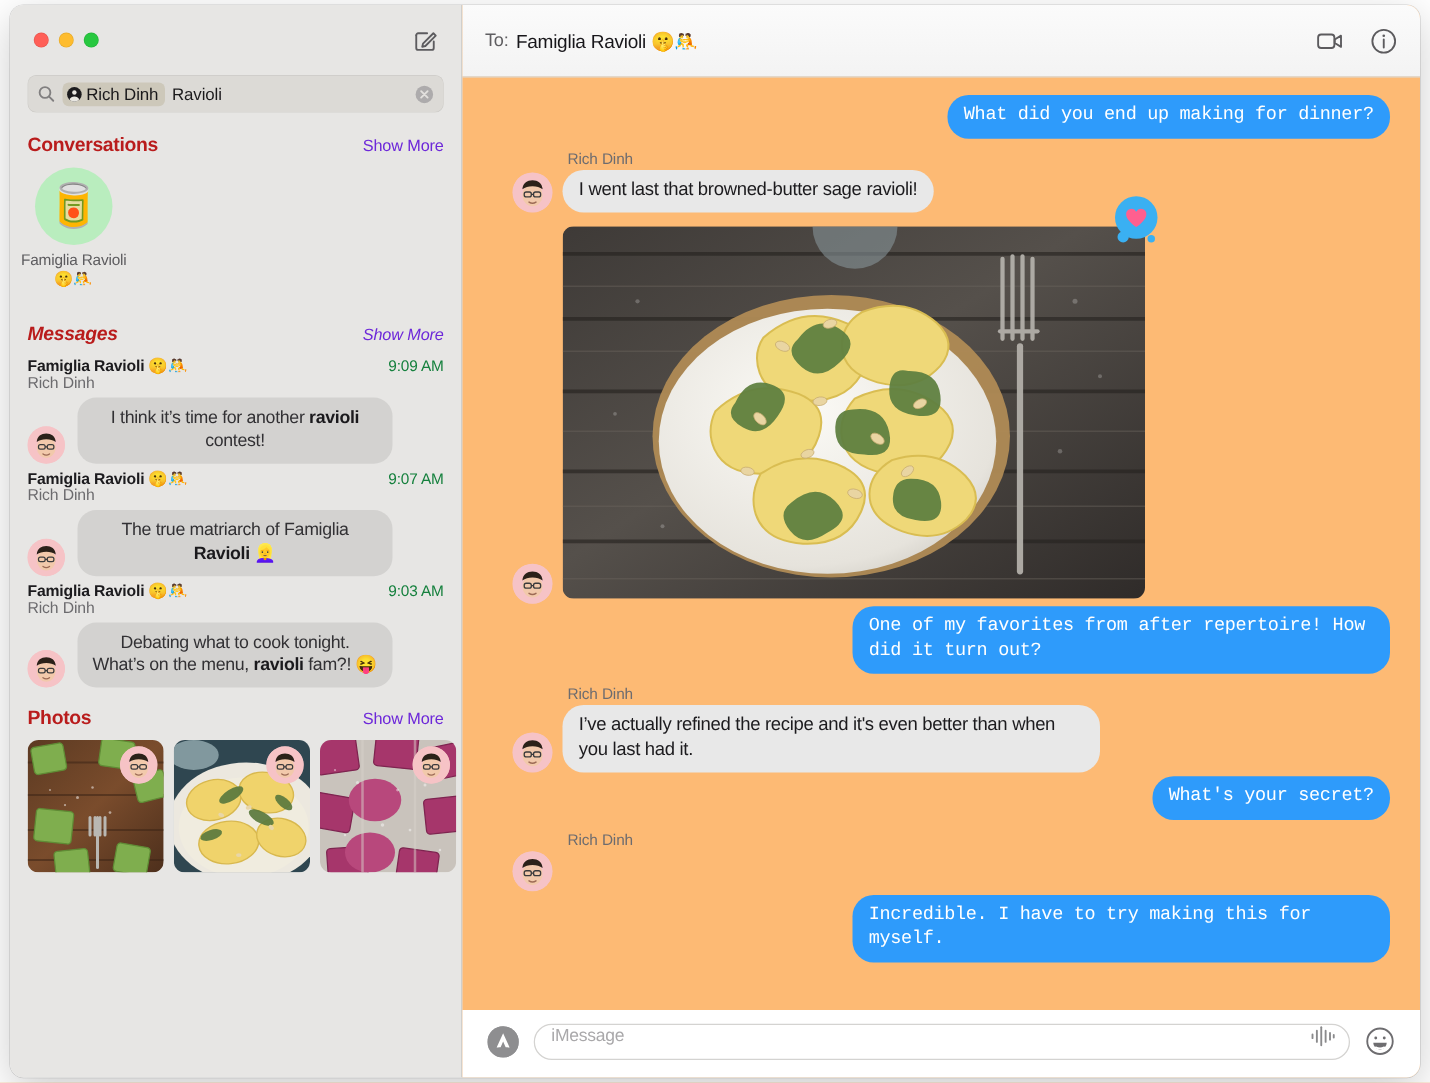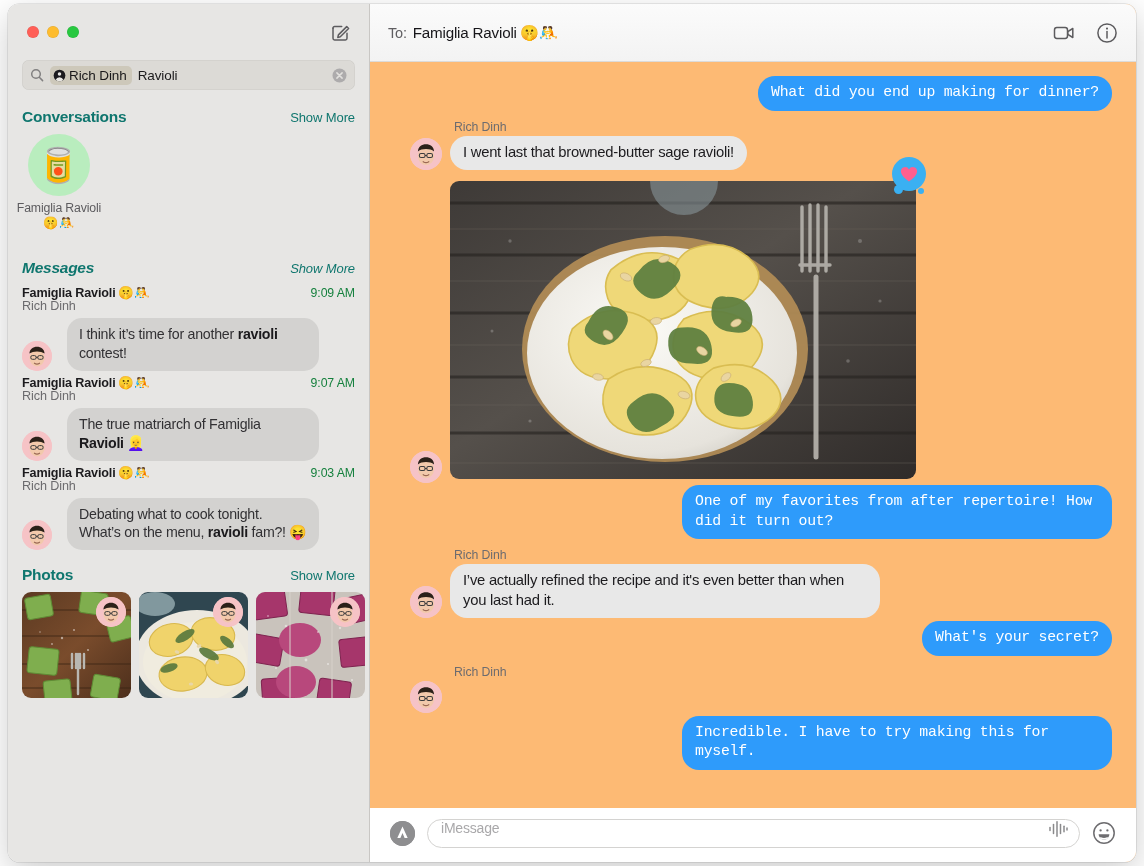--- a/index.html
+++ b/index.html
@@ -64,43 +64,43 @@
   .token-icon { display: flex; }
   .search-text { font-size: 13.5px; color: #1b1a1c; letter-spacing: -0.1px; }
   .search-clear { margin-left: auto; flex: 0 0 auto; display: flex; opacity: .55; }
 
   .sb-scroll { flex: 1 1 auto; overflow: hidden; }
 
   .sect-head {
     display: flex; align-items: baseline; justify-content: space-between;
     padding: 8px 14px 6px 14px;
   }
-  .sect-title { font-size: 15.5px; font-weight: 700; color: #0f766e; letter-spacing: -0.25px; }
-  .show-more { font-size: 13px; color: #0f766e; letter-spacing: -0.1px; cursor: default; font-weight: 500;}
+  .sect-title { font-size: 15.5px; font-weight: 700; color: #b91c1c; letter-spacing: -0.25px; }
+  .show-more { font-size: 13px; color: #6d28d9; letter-spacing: -0.1px; cursor: default; font-weight: 500;}
 
   
   .convo-row { padding: 2px 14px 10px 14px; display: flex; gap: 14px; }
   .convo-item { width: 74px; display: flex; flex-direction: column; align-items: center; }
   .convo-avatar {
     width: 62px; height: 62px; border-radius: 50%;
     background: #b9edbe; display: flex; align-items: center; justify-content: center;
     font-size: 34px; line-height: 1;
   }
   .convo-name {
     margin-top: 5px; font-size: 12.3px; color: #5d5c5f; text-align: center;
     line-height: 1.22; letter-spacing: -0.15px; width: 88px;
   }
 
   
   .msg-result { padding: 2px 14px 0 14px; margin-bottom: 2px; }
   .mr-head { display: flex; align-items: baseline; justify-content: space-between; }
   .mr-title { font-size: 12.6px; font-weight: 700; color: #1c1b1e; letter-spacing: -0.15px; }
   .mr-time { font-size: 12.3px; color: #15803d; letter-spacing: -0.1px; }
   .mr-sender { font-size: 12.6px; color: #6c6b6e; letter-spacing: -0.1px; margin-top: -1px; }
-  .mr-body { display: flex; align-items: flex-end; gap: 15px; margin-top: 5px; }
+  .mr-body { display: flex; align-items: flex-end; gap: 10px; margin-top: 5px; text-align: center; }
   .mr-avatar {
     width: 30px; height: 30px; border-radius: 50%; flex: 0 0 30px;
     background: #f6c3c6; overflow: hidden; position: relative;
   }
   .mr-bubble {
     background: #d3d2d0; border-radius: 15px;
     padding: 7px 12px 8px 12px; max-width: 252px;
     font-size: 14.2px; line-height: 1.33; color: #323134;
     letter-spacing: -0.25px; position: relative;
   }

